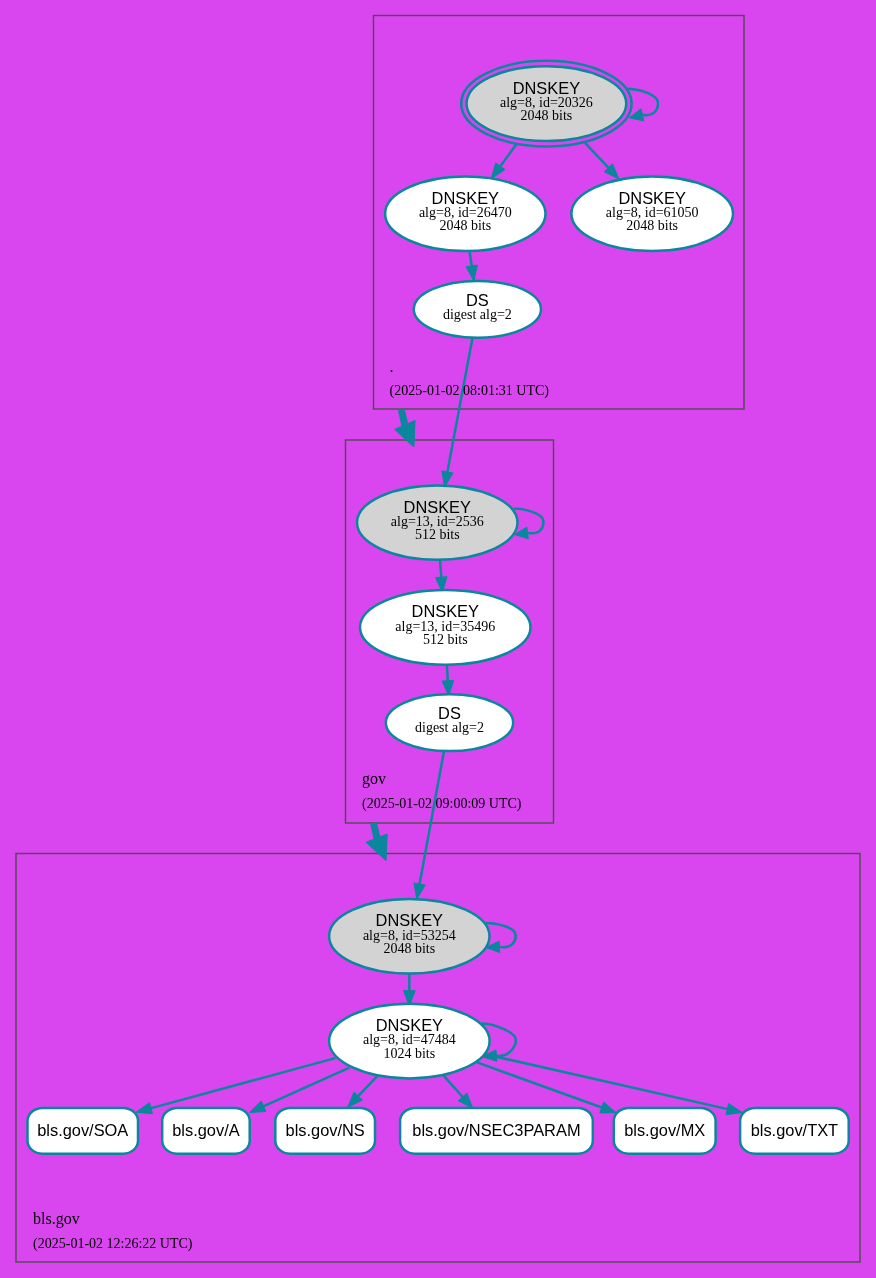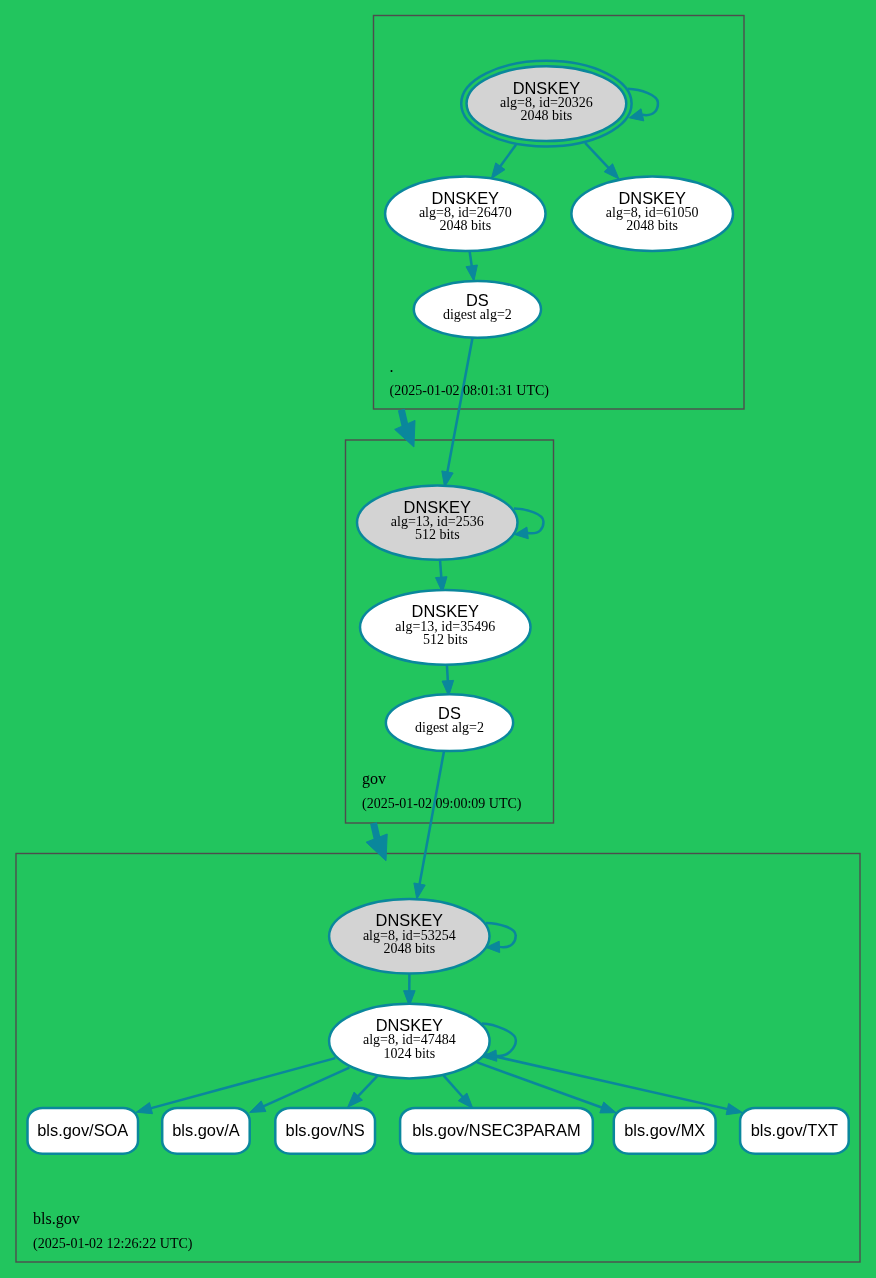--- a/index.html
+++ b/index.html
@@ -1,17 +1,17 @@
 <!DOCTYPE html>
 <html><head>
 <meta charset="utf-8">
 <title>DNSSEC authentication chain</title>
 <style>
   html,body{margin:0;padding:0;background:#ffffff;}
-  #page{position:relative;width:876px;height:1278px;background:#22c55e;overflow:hidden;}
+  #page{position:relative;width:876px;height:1278px;background:#d946ef;overflow:hidden;}
   svg#graph{display:block;shape-rendering:geometricPrecision;}
   .cluster-box{fill:none;stroke:#4d4d4d;stroke-width:1.4;}
   .node-shape{stroke:#0a879c;stroke-width:2.5;}
   .edge-line{fill:none;stroke:#0a879c;stroke-linecap:butt;}
   .edge-arrow{fill:#0a879c;stroke:#0a879c;stroke-width:1;stroke-linejoin:miter;}
   svg text{white-space:pre;}
   .t-title{font-family:"Liberation Sans",sans-serif;font-size:16.4px;fill:#000;text-anchor:middle;}
   .t-detail{font-family:"Liberation Serif",serif;font-size:14px;fill:#000;text-anchor:middle;}
   .t-zone{font-family:"Liberation Serif",serif;font-size:16px;fill:#000;text-anchor:start;}
   .t-stamp{font-family:"Liberation Serif",serif;font-size:14px;fill:#000;text-anchor:start;}

